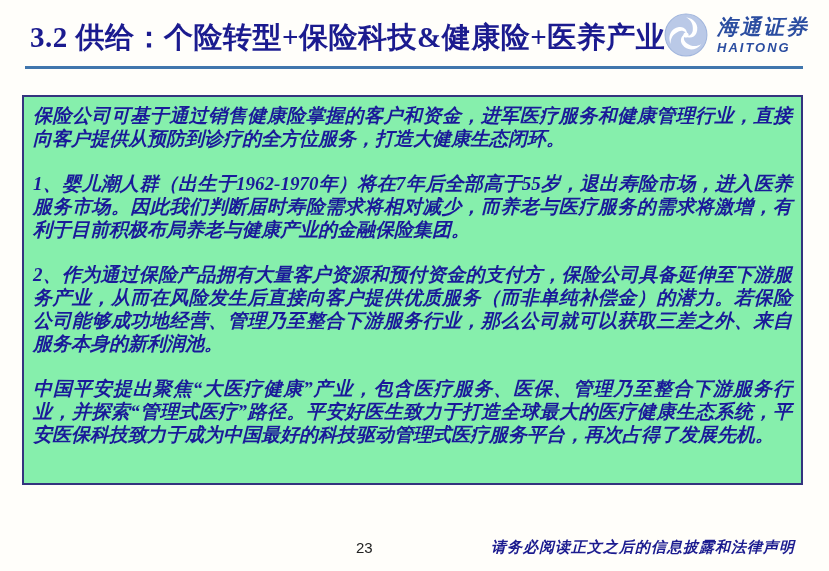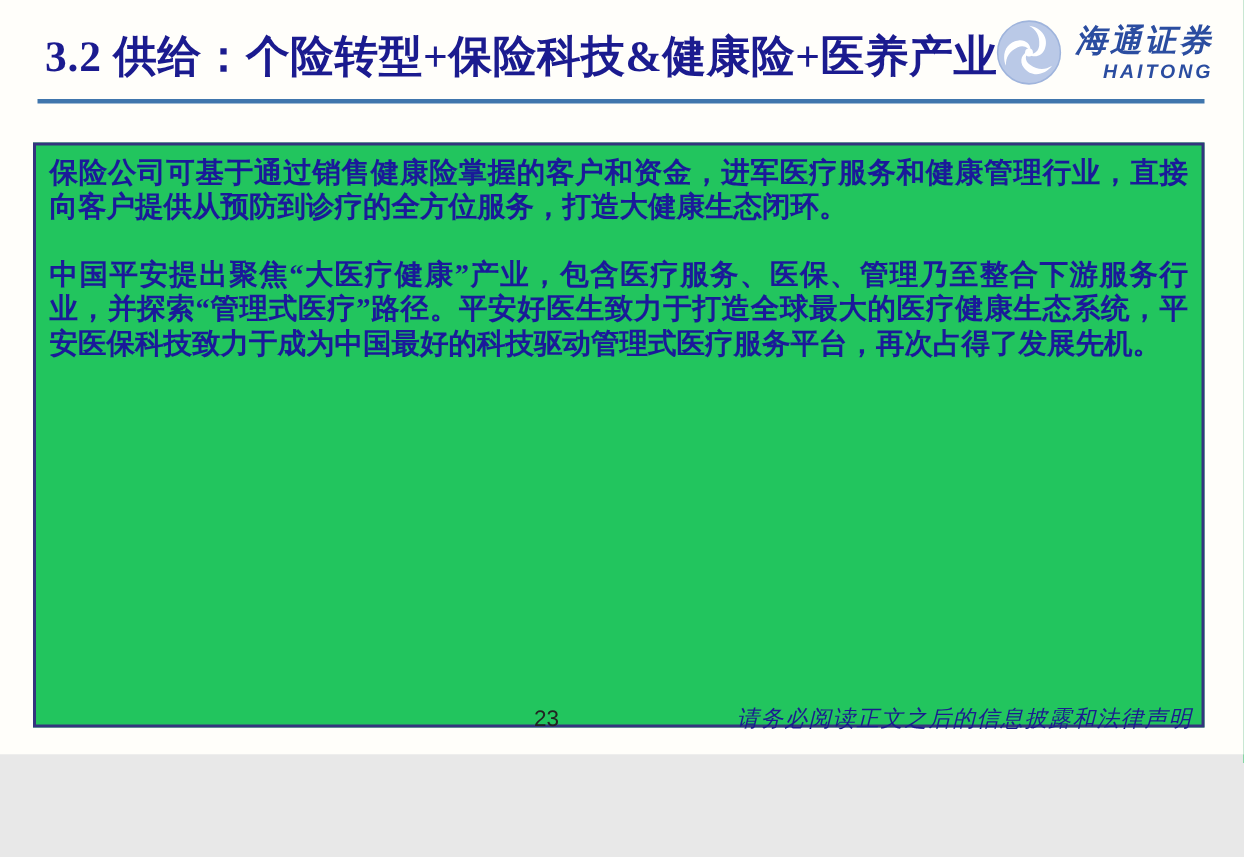--- a/index.html
+++ b/index.html
@@ -2,21 +2,21 @@
 <html style="--bg: #fffefa; --title-navy: #1b1b8f; --body-navy: #1a1a99; --rule-blue: #4076ad; --box-border: #34347e; --logo-blue: #2b4da0; --emblem-fill: #bac9e7;"><head>
 <meta charset="utf-8">
 <style>
   * { margin: 0; padding: 0; box-sizing: border-box; }
   html, body { background: #e8e8e8; }
   body { font-family: "Liberation Sans", sans-serif; }
 
   .slide {
     position: relative;
     width: 829px;
-    height: 503px;
+    height: 571px;
     background: var(--bg, #fffefa);
     overflow: hidden;
     margin: 0 auto;
   }
 
   
   .title {
     position: absolute;
     top: 18px;
     left: 30px;
@@ -33,21 +33,21 @@
   .logo {
     position: absolute;
     top: 12px;
     right: 20px;
     display: flex;
     align-items: center;
     gap: 8px;
     z-index: 1;
   }
   .logo-emblem { width: 46px; height: 46px; display: block; }
-  .logo-text { display: flex; flex-direction: column; align-items: flex-end; line-height: 1; }
+  .logo-text { display: flex; flex-direction: column; align-items: flex-start; line-height: 1; }
   .logo-cn {
     font-size: 21px;
     font-weight: bold;
     font-style: italic;
     color: var(--logo-blue, #2b4da0);
     letter-spacing: 2px;
     font-family: "Liberation Serif", "DejaVu Serif", serif;
   }
   .logo-en {
     margin-top: 3px;
@@ -68,23 +68,24 @@
   }
 
   
   .content-box {
     position: absolute;
     top: 95px;
     left: 22px;
     width: 781px;
     height: 390px;
     border: 2px solid var(--box-border, #34347e);
-    background: #22c55e;
+    background: #86efac;
     padding: 7px 9px 6px 9px;
     overflow: hidden;
+    font-style: italic;
   }
   .content-box p {
     font-size: 19px;
     font-weight: bold;
     line-height: 23px;
     color: var(--body-navy, #1a1a99);
     text-align: justify;
     font-family: "Liberation Serif", "DejaVu Serif", serif;
   }
   .content-box p + p { margin-top: 22px; }
@@ -95,21 +96,21 @@
     bottom: 15px;
     left: 356px;
     font-size: 15px;
     color: #222222;
   }
   .disclaimer {
     position: absolute;
     bottom: 14px;
     right: 34px;
     font-size: 15px;
-    font-weight: normal;
+    font-weight: bold;
     font-style: italic;
     color: var(--title-navy, #1b1b8f);
     letter-spacing: 1px;
     font-family: "Liberation Serif", "DejaVu Serif", serif;
   }
 </style>
 </head>
 <body>
 
 <div class="slide">
@@ -129,20 +130,22 @@
     <div class="logo-text">
       <span class="logo-cn">海通证券</span>
       <span class="logo-en">HAITONG</span>
     </div>
   </div>
 
   <div class="title-rule"></div>
 
   <section class="content-box">
     <p>保险公司可基于通过销售健康险掌握的客户和资金，进军医疗服务和健康管理行业，直接向客户提供从预防到诊疗的全方位服务，打造大健康生态闭环。</p>
+    <p>1、婴儿潮人群（出生于1962-1970年）将在7年后全部高于55岁，退出寿险市场，进入医养服务市场。因此我们判断届时寿险需求将相对减少，而养老与医疗服务的需求将激增，有利于目前积极布局养老与健康产业的金融保险集团。</p>
+    <p>2、作为通过保险产品拥有大量客户资源和预付资金的支付方，保险公司具备延伸至下游服务产业，从而在风险发生后直接向客户提供优质服务（而非单纯补偿金）的潜力。若保险公司能够成功地经营、管理乃至整合下游服务行业，那么公司就可以获取三差之外、来自服务本身的新利润池。</p>
     <p>中国平安提出聚焦“大医疗健康”产业，包含医疗服务、医保、管理乃至整合下游服务行业，并探索“管理式医疗”路径。平安好医生致力于打造全球最大的医疗健康生态系统，平安医保科技致力于成为中国最好的科技驱动管理式医疗服务平台，再次占得了发展先机。</p>
   </section>
 
   <span class="page-number">23</span>
 
   <span class="disclaimer">请务必阅读正文之后的信息披露和法律声明</span>
 
 </div>
 
 </body></html>

